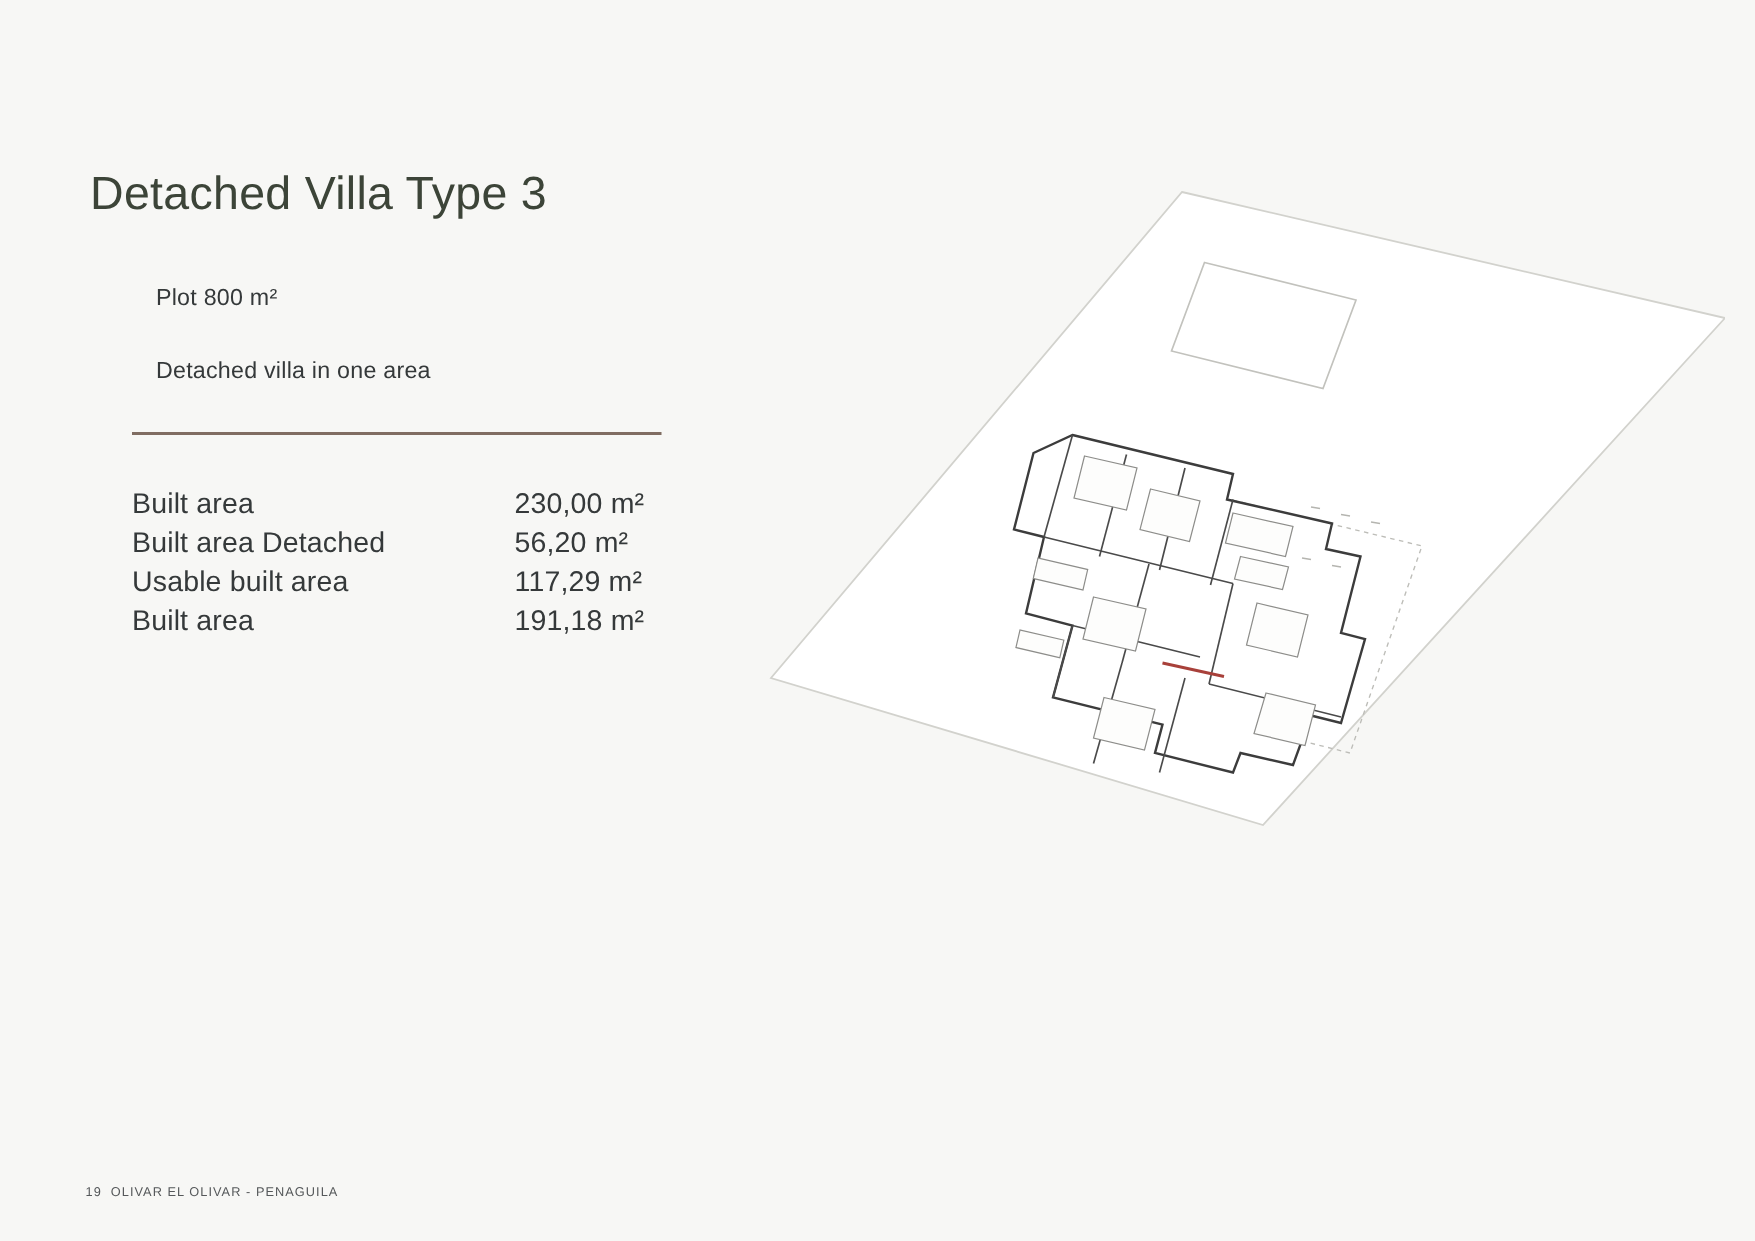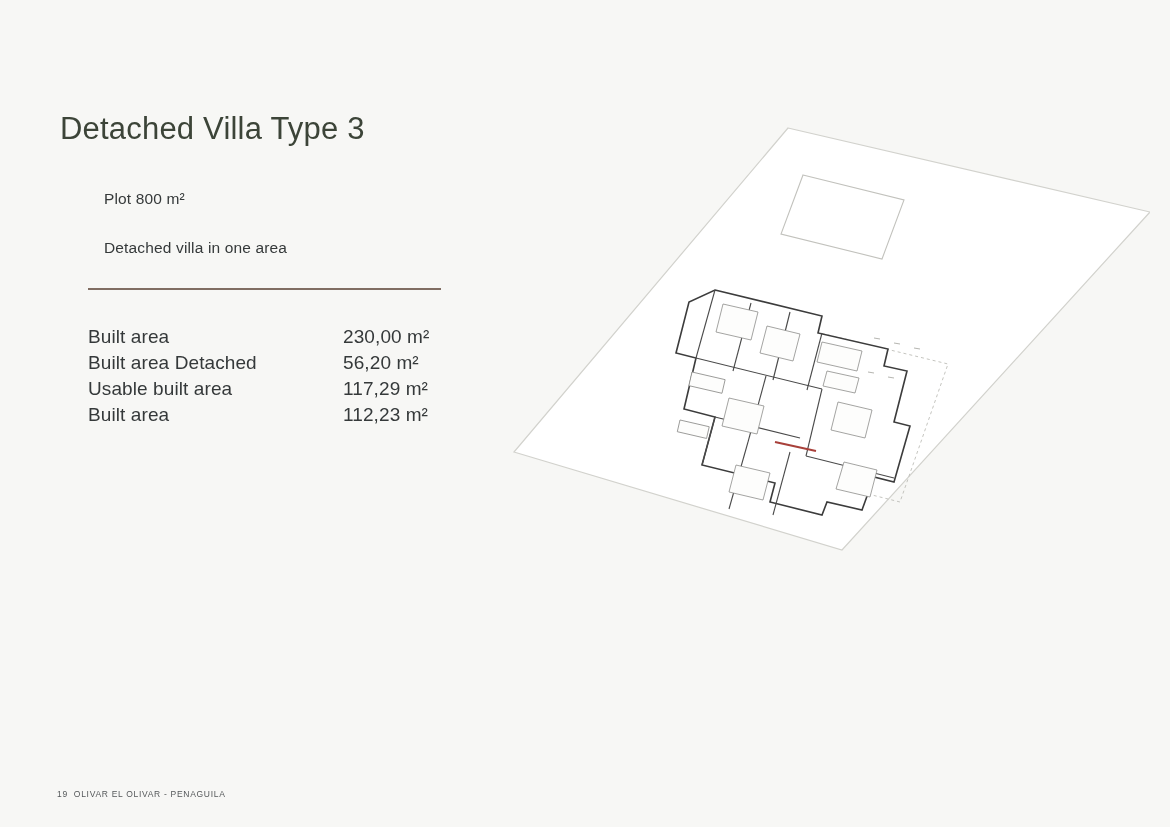--- a/index.html
+++ b/index.html
@@ -124,21 +124,21 @@
       <tr>
         <td class="label">Built area Detached</td>
         <td class="value">56,20 m²</td>
       </tr>
       <tr>
         <td class="label">Usable built area</td>
         <td class="value">117,29 m²</td>
       </tr>
       <tr>
         <td class="label">Built area</td>
-        <td class="value">112,23 m²</td>
+        <td class="value">191,18 m²</td>
       </tr>
       <tr class="spacer">
             <td></td>
             <td></td>
           </tr>
     </tbody>
       </table>
 
   </div>
 

